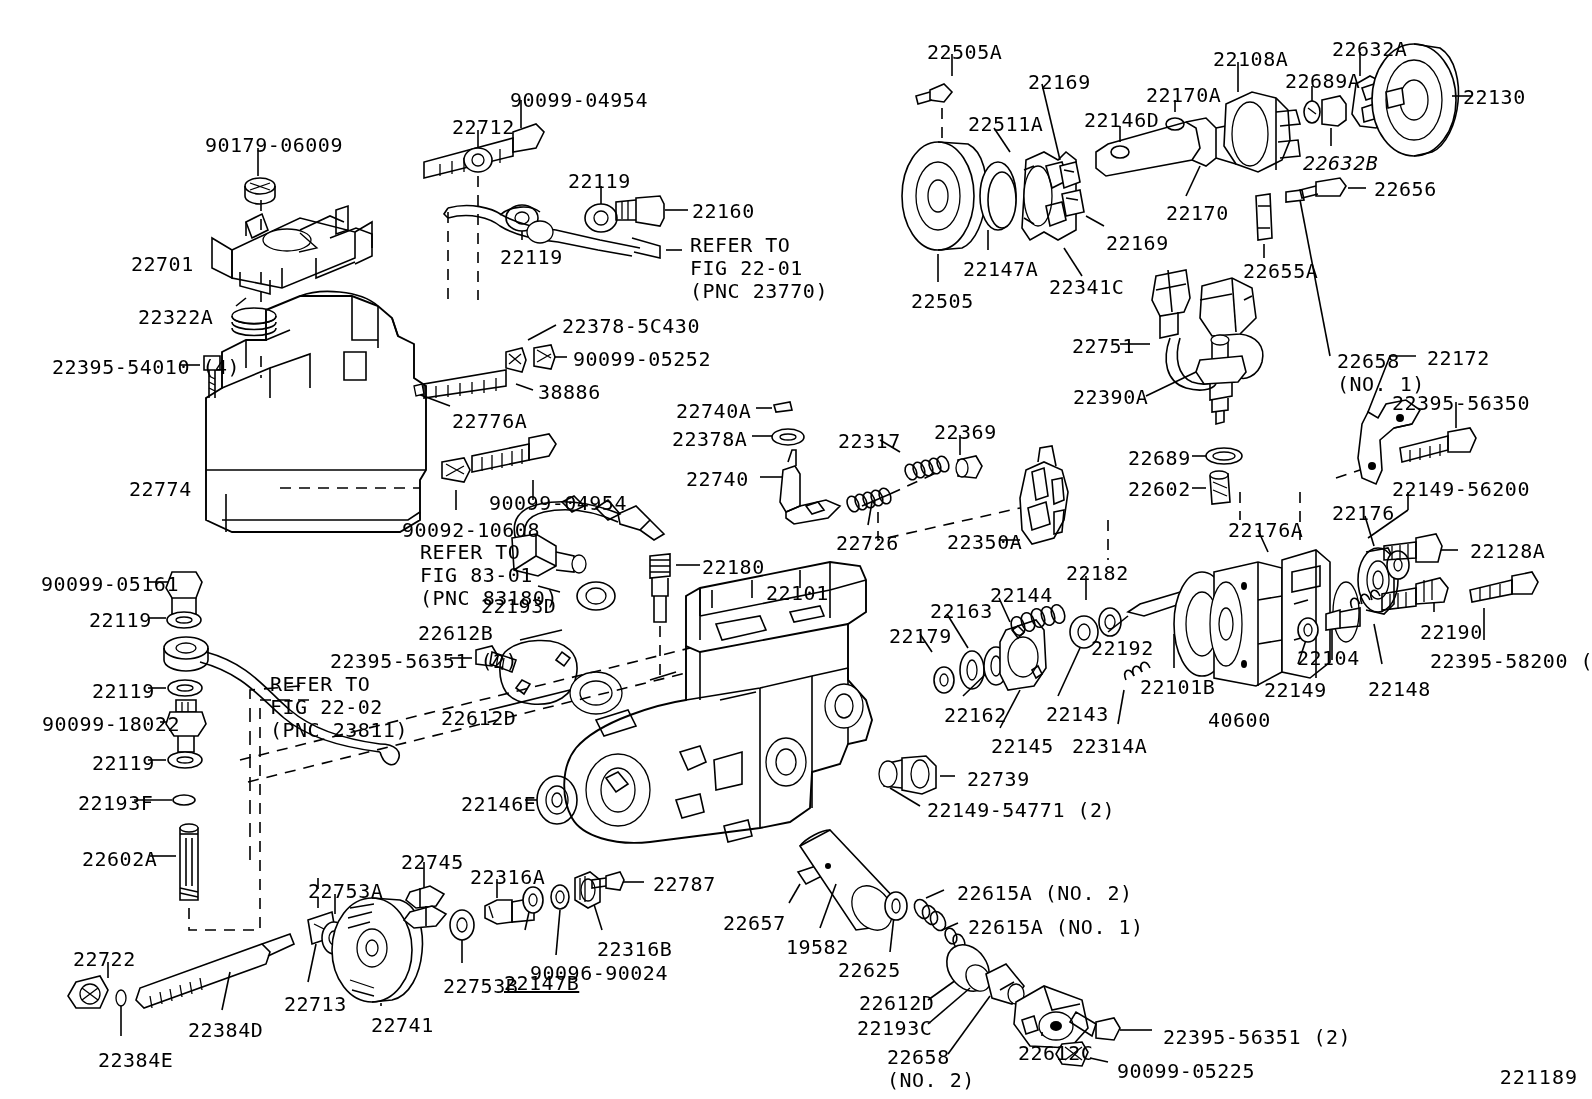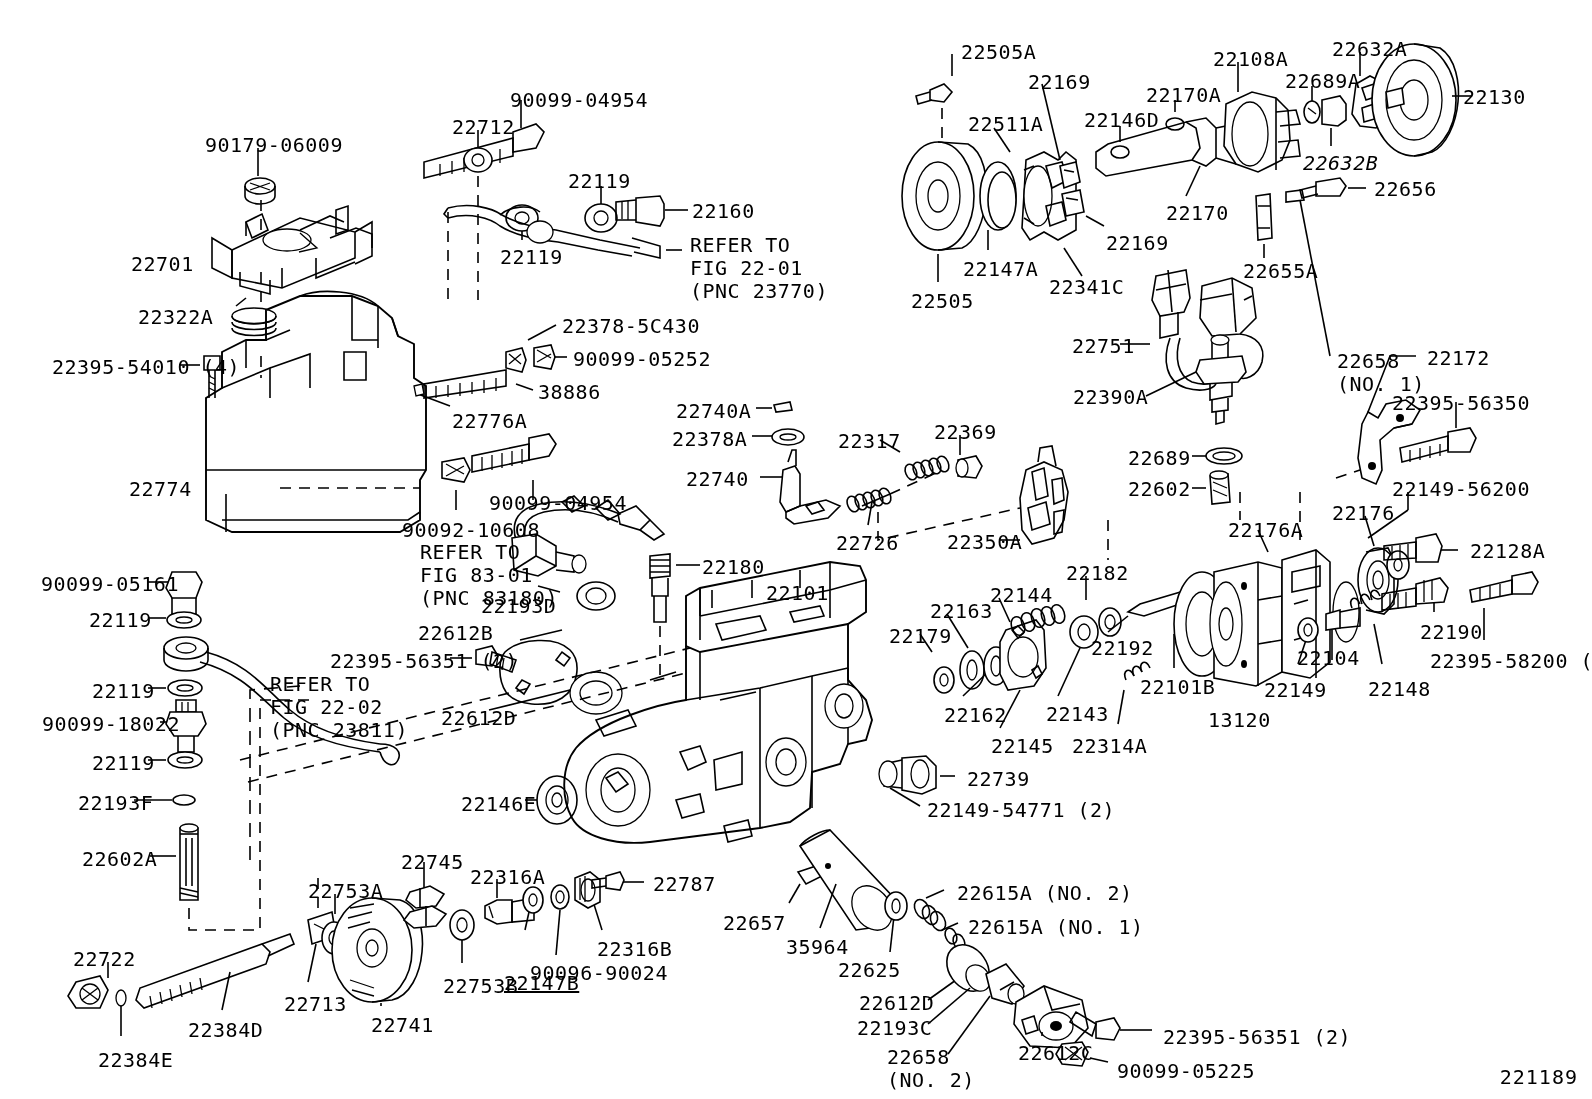--- a/index.html
+++ b/index.html
@@ -703,32 +703,32 @@
       <div class="lbl" style="left: 504px; top: 972px; text-decoration: underline;">22147B</div>
       <div class="lbl" style="left: 597px; top: 938px;">22316B</div>
       <div class="lbl" style="left: 530px; top: 962px;">90096-90024</div>
       <div class="lbl" style="left: 443px; top: 975px;">22753B</div>
       <div class="lbl" style="left: 73px; top: 948px;">22722</div>
       <div class="lbl" style="left: 284px; top: 993px;">22713</div>
       <div class="lbl" style="left: 188px; top: 1019px;">22384D</div>
       <div class="lbl" style="left: 371px; top: 1014px;">22741</div>
       <div class="lbl" style="left: 98px; top: 1049px;">22384E</div>
       <div class="lbl" style="left: 723px; top: 912px;">22657</div>
-      <div class="lbl" style="left: 786px; top: 936px;">35964</div>
+      <div class="lbl" style="left: 786px; top: 936px;">19582</div>
       <div class="lbl" style="left: 838px; top: 959px;">22625</div>
       <div class="lbl" style="left: 957px; top: 882px;">22615A (NO. 2)</div>
       <div class="lbl" style="left: 968px; top: 916px;">22615A (NO. 1)</div>
       <div class="lbl" style="left: 859px; top: 992px;">22612D</div>
       <div class="lbl" style="left: 857px; top: 1017px;">22193C</div>
       <div class="lbl multi" style="left: 887px; top: 1046px;">22658
 (NO. 2)</div>
       <div class="lbl" style="left: 1018px; top: 1042px;">22612C</div>
       <div class="lbl" style="left: 1163px; top: 1026px;">22395-56351 (2)</div>
       <div class="lbl" style="left: 1117px; top: 1060px;">90099-05225</div>
-      <div class="lbl" style="left: 961px; top: 41px;">22505A</div>
+      <div class="lbl" style="left: 927px; top: 41px;">22505A</div>
       <div class="lbl" style="left: 1028px; top: 71px;">22169</div>
       <div class="lbl" style="left: 968px; top: 113px;">22511A</div>
       <div class="lbl" style="left: 1084px; top: 109px;">22146D</div>
       <div class="lbl" style="left: 1146px; top: 84px;">22170A</div>
       <div class="lbl" style="left: 1213px; top: 48px;">22108A</div>
       <div class="lbl" style="left: 1332px; top: 38px;">22632A</div>
       <div class="lbl" style="left: 1285px; top: 70px;">22689A</div>
       <div class="lbl" style="left: 1463px; top: 86px;">22130</div>
       <div class="lbl" style="left: 1303px; top: 152px; font-style: italic;">22632B</div>
       <div class="lbl" style="left: 1166px; top: 202px;">22170</div>
@@ -756,21 +756,21 @@
       <div class="lbl" style="left: 889px; top: 625px;">22179</div>
       <div class="lbl" style="left: 1091px; top: 637px;">22192</div>
       <div class="lbl" style="left: 1420px; top: 621px;">22190</div>
       <div class="lbl" style="left: 1430px; top: 650px;">22395-58200 (4)</div>
       <div class="lbl" style="left: 1297px; top: 647px;">22104</div>
       <div class="lbl" style="left: 1140px; top: 676px;">22101B</div>
       <div class="lbl" style="left: 1264px; top: 679px;">22149</div>
       <div class="lbl" style="left: 1368px; top: 678px;">22148</div>
       <div class="lbl" style="left: 944px; top: 704px;">22162</div>
       <div class="lbl" style="left: 1046px; top: 703px;">22143</div>
-      <div class="lbl" style="left: 1208px; top: 709px;">13120</div>
+      <div class="lbl" style="left: 1208px; top: 709px;">40600</div>
       <div class="lbl" style="left: 991px; top: 735px;">22145</div>
       <div class="lbl" style="left: 1072px; top: 735px;">22314A</div>
       <div class="lbl" style="left: 967px; top: 768px;">22739</div>
       <div class="lbl" style="left: 927px; top: 799px;">22149-54771 (2)</div>
     </div>
 
   <div class="fig">221189</div>
 </div>
 
 </body></html>

